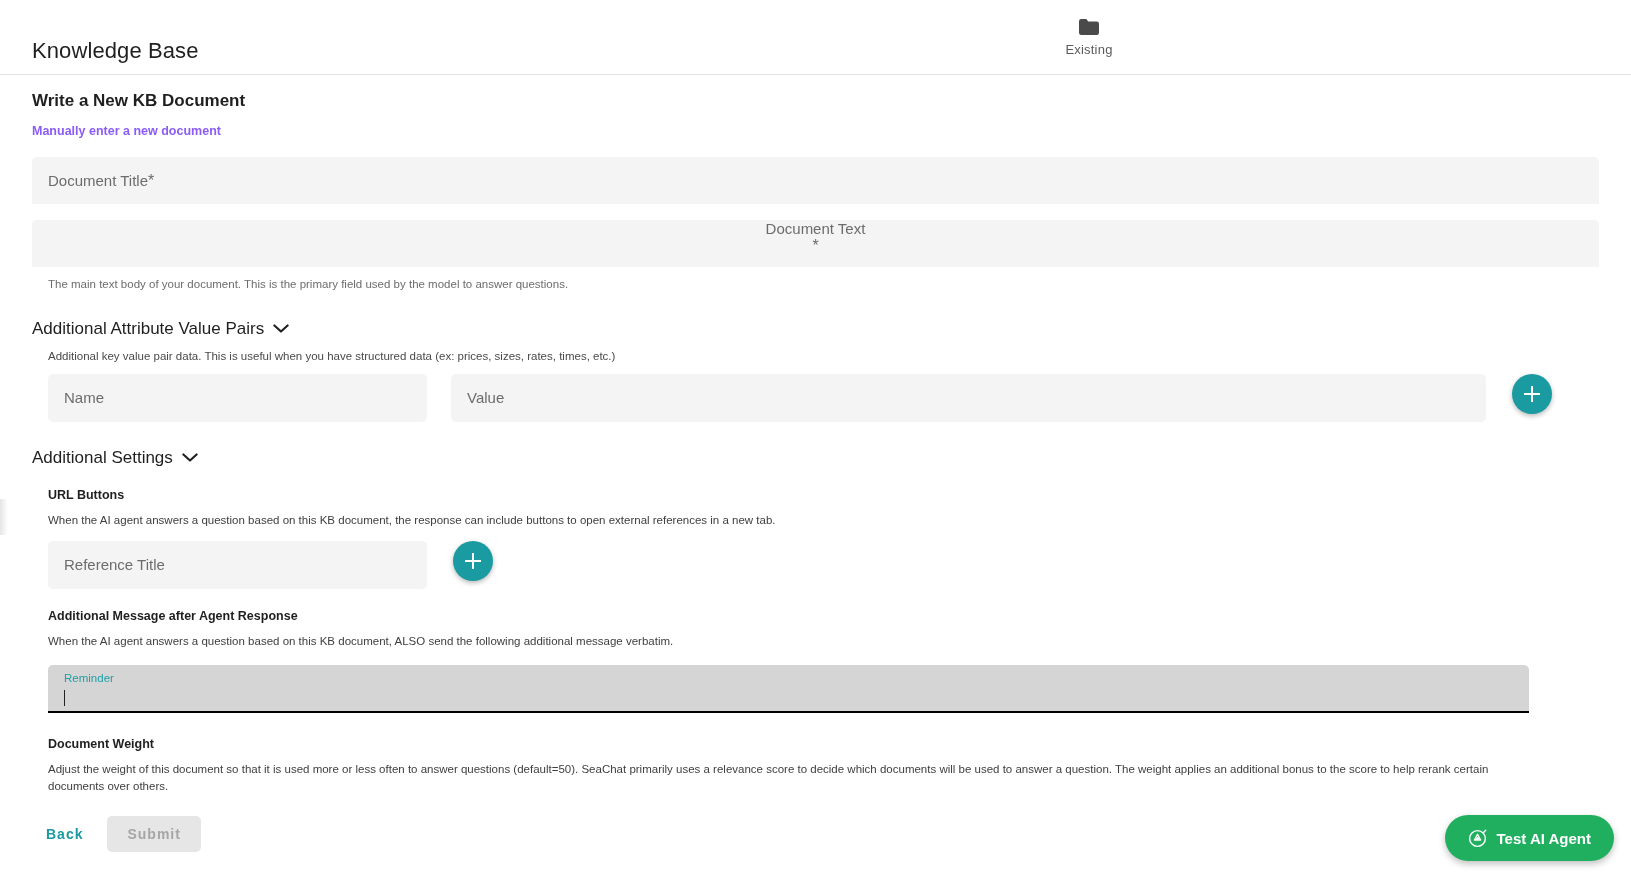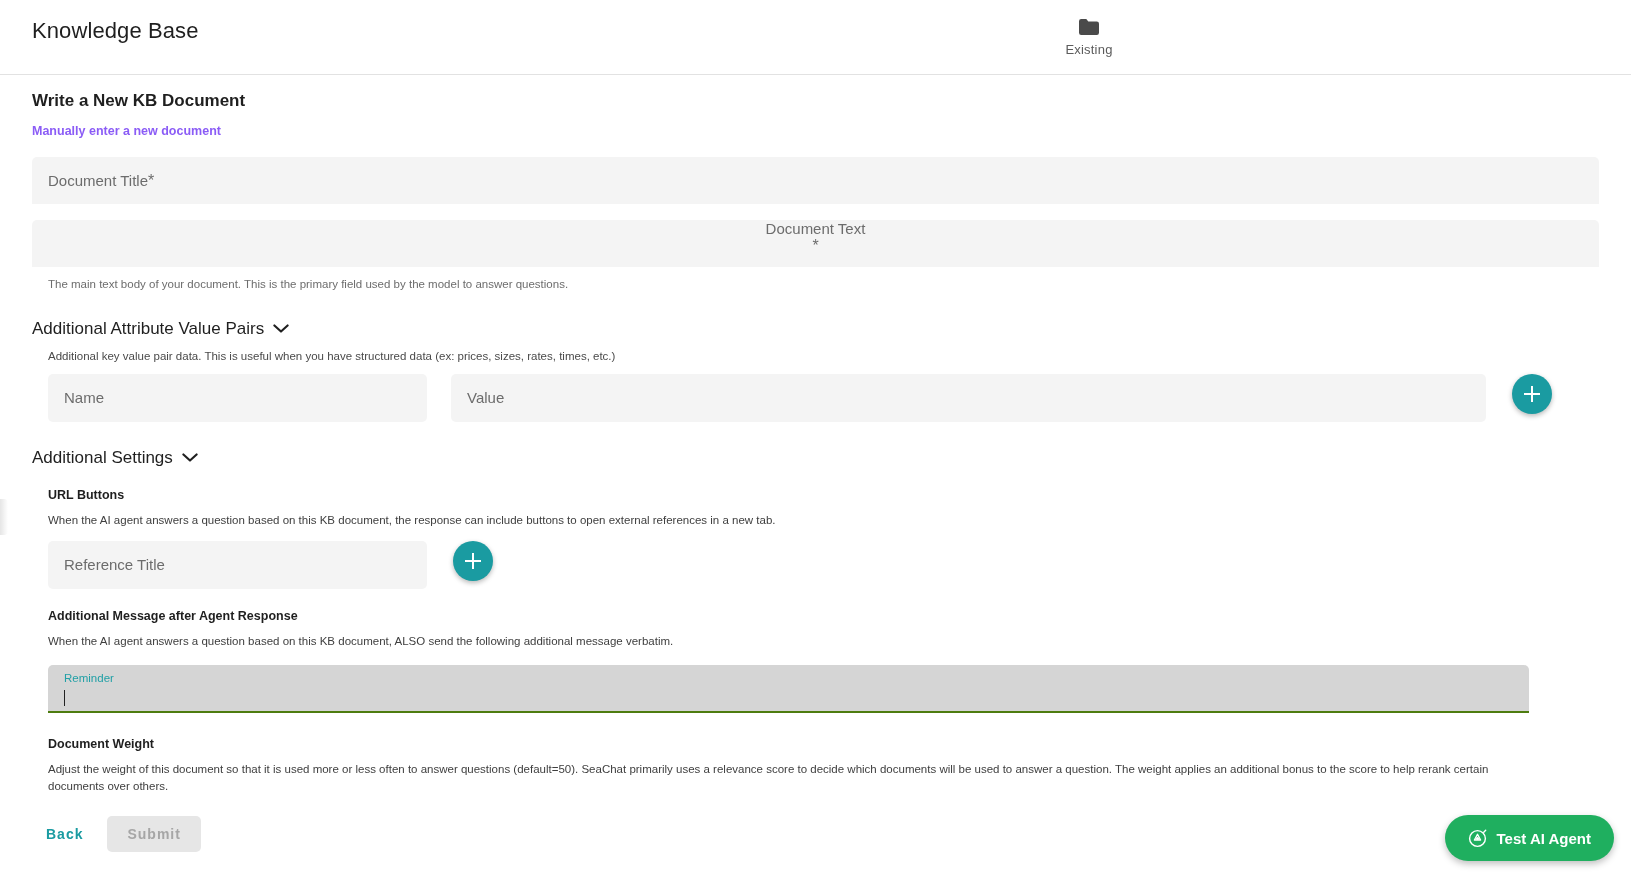--- a/index.html
+++ b/index.html
@@ -18,21 +18,21 @@
     position: relative;
     height: 75px;
     width: 100%;
     border-bottom: 1px solid #e2e2e2;
     display: flex;
     align-items: flex-start;
   }
   .app-title {
     position: absolute;
     left: 32px;
-    top: 18px;
+    top: 38px;
     font-size: 22px;
     font-weight: 400;
     color: #1f1f1f;
     letter-spacing: .1px;
   }
   .tabs {
     position: absolute;
     left: 636px;
     top: 0;
     width: 906px;
@@ -191,21 +191,21 @@
   }
 
   
   .focus-field {
     margin-left: 16px;
     margin-top: 15px;
     width: 1481px;
     height: 48px;
     background: #d5d5d5;
     border-radius: 5px 5px 0 0;
-    border-bottom: 2px solid #4d7c0f;
+    border-bottom: 2px solid #000000;
     padding: 7px 16px 0 16px;
     position: relative;
     cursor: text;
   }
   .focus-label {
     font-size: 11.5px;
     color: #21a0a6;
     line-height: 1.2;
   }
   .caret {

